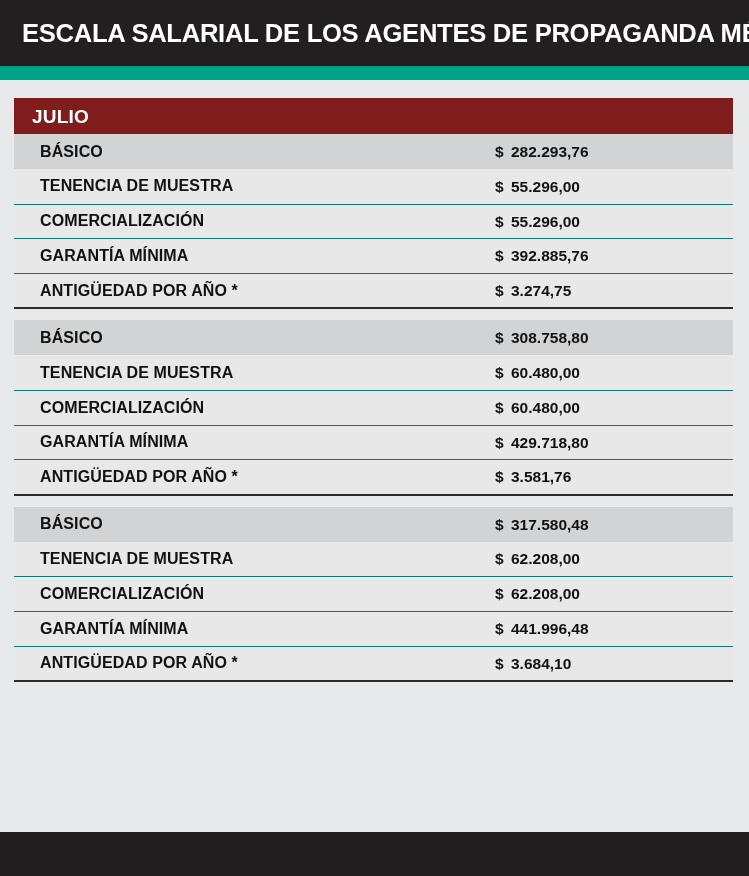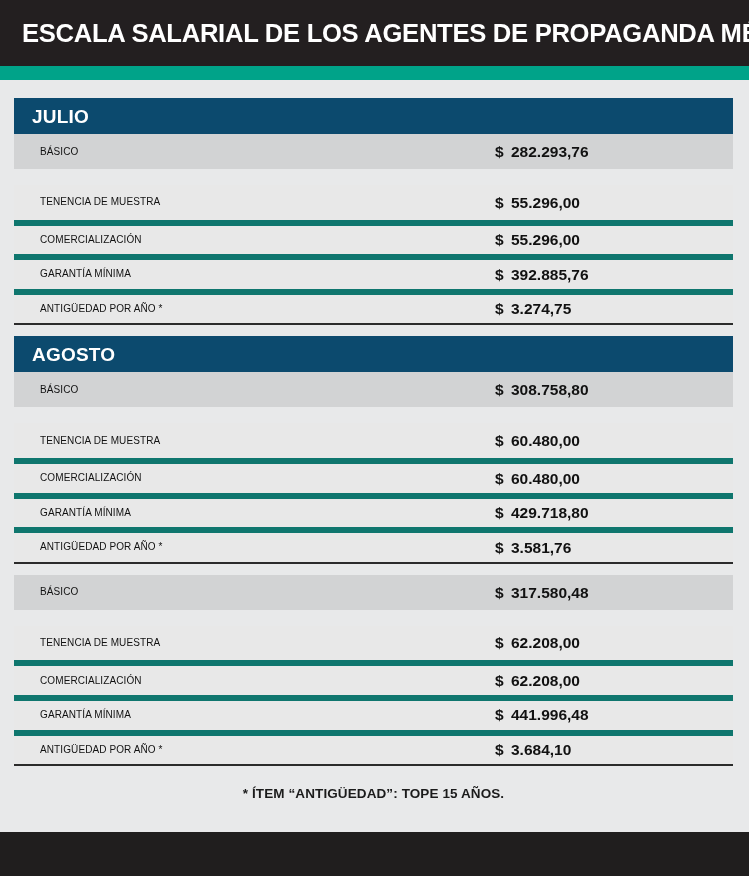--- a/index.html
+++ b/index.html
@@ -56,21 +56,21 @@
     background: #e8e9ea;
     padding: 18px 16px 0 14px;
     box-sizing: border-box;
   }
 
   .section {
     margin-bottom: 0;
   }
 
   .section-header {
-    background: #0c4a6e;
+    background: #7f1d1d;
     height: 36px;
     display: flex;
     align-items: center;
     padding-left: 18px;
     box-sizing: border-box;
   }
   .section-header-label {
     color: #ffffff;
     font-size: 19px;
     font-weight: bold;
@@ -80,37 +80,36 @@
 
   .rows {
     border-bottom: 2px solid #2b2b2b;
   }
 
   .row {
     height: 34.6px;
     display: flex;
     align-items: center;
     background: #e8e8e8;
-    border-top: 6px solid #0f766e;
+    border-top: 1px solid #0f766e;
     box-sizing: border-box;
     padding-left: 26px;
   }
   .row.first {
     background: #d2d3d4;
     border-top: none;
     height: 35px;
   }
   .row.second {
     border-top: none;
-    margin-top: 16px;
   }
 
   .row-label {
-    font-size: 10px;
-    font-weight: normal;
+    font-size: 16px;
+    font-weight: bold;
     color: #111111;
     letter-spacing: 0.1px;
     line-height: 1;
     flex: 0 0 auto;
     width: 455px;
   }
 
   .row-value {
     font-size: 15.5px;
     font-weight: bold;
@@ -203,23 +202,20 @@
             <span class="currency">$</span>
             <span class="amount">3.274,75</span>
           </span>
         </div>
       </div>
     </div>
 
     <div class="gap"></div>
 
     <div class="section">
-      <div class="section-header">
-        <span class="section-header-label">AGOSTO</span>
-      </div>
       <div class="rows">
         <div class="row first">
           <span class="row-label">BÁSICO</span>
           <span class="row-value">
             <span class="currency">$</span>
             <span class="amount">308.758,80</span>
           </span>
         </div>
         <div class="row second">
           <span class="row-label">TENENCIA DE MUESTRA</span>
@@ -287,19 +283,18 @@
         <div class="row">
           <span class="row-label">ANTIGÜEDAD POR AÑO *</span>
           <span class="row-value">
             <span class="currency">$</span>
             <span class="amount">3.684,10</span>
           </span>
         </div>
       </div>
     </div>
 
-    <div class="footnote">* ÍTEM “ANTIGÜEDAD”: TOPE 15 AÑOS.</div>
 
   </div>
 
   <div class="bottom-bar"></div>
 
 </div>
 
 </body></html>

